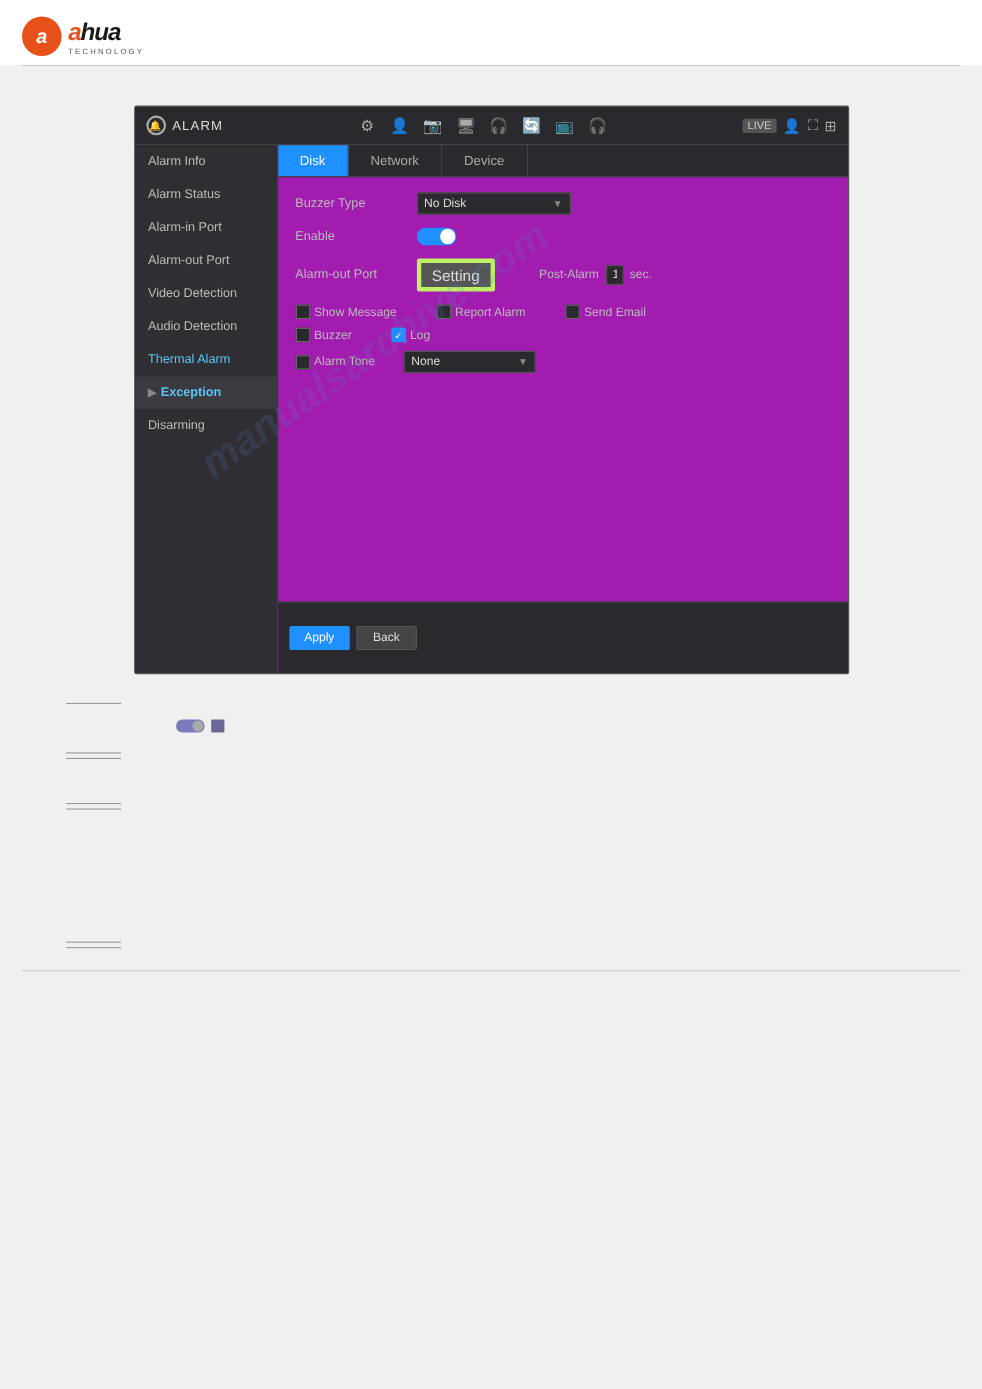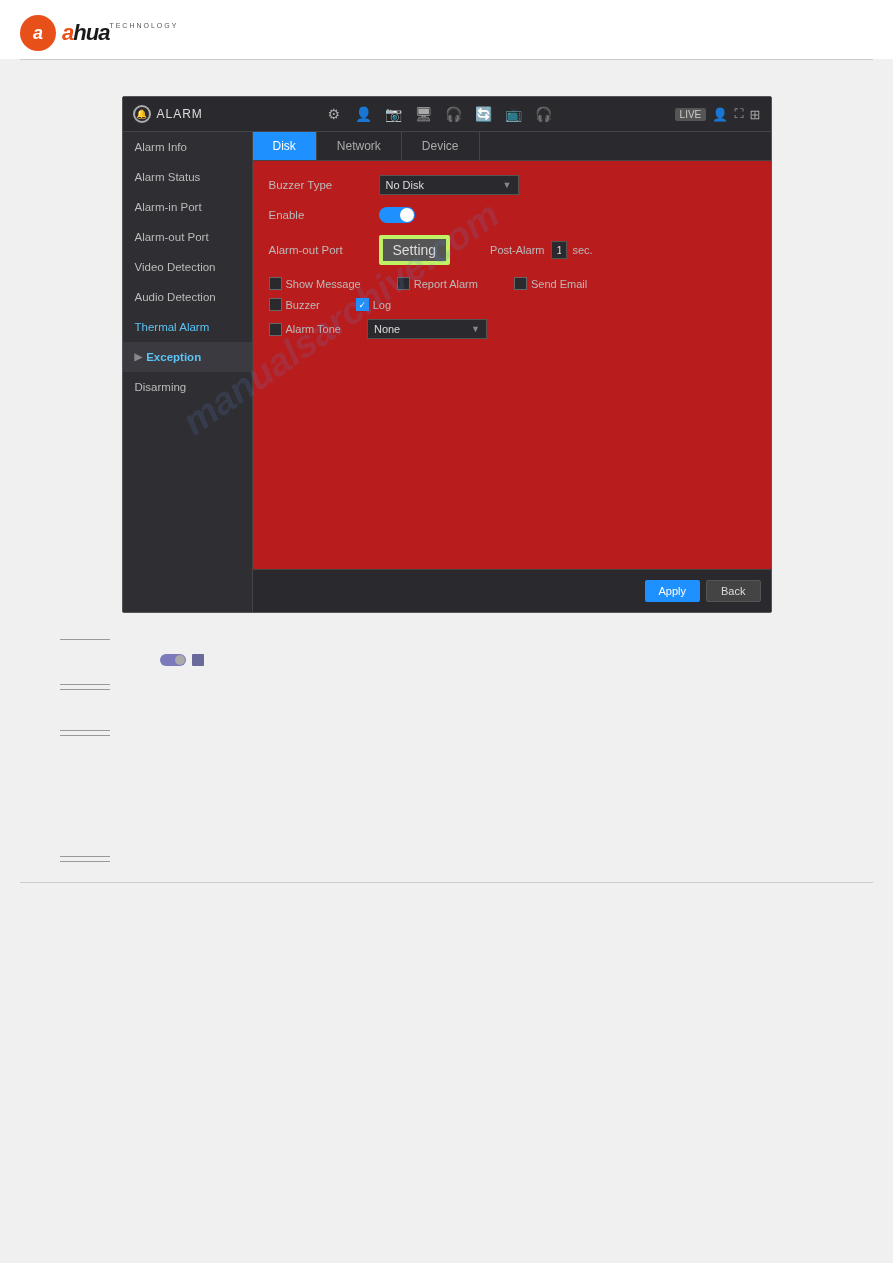--- a/index.html
+++ b/index.html
@@ -42,21 +42,21 @@
       align-items: center;
       justify-content: center;
       margin-right: 6px;
       color: white;
       font-size: 18px;
       font-style: italic;
       font-weight: bold;
     }
     .logo-wrapper {
       display: flex;
-      flex-direction: row;
+      flex-direction: column;
     }
 
     .divider-line {
       height: 1px;
       background: #ccc;
       margin: 0 20px;
     }
 
     
     .ui-window {
@@ -164,21 +164,21 @@
       font-weight: bold;
     }
     .sidebar-arrow {
       font-size: 10px;
       color: #888;
     }
 
     
     .main-content {
       flex: 1;
-      background: #b91c1c;
+      background: #a21caf;
       display: flex;
       flex-direction: column;
     }
 
     
     .tab-bar {
       display: flex;
       background: #2a2a2e;
       border-bottom: 1px solid #444;
     }
@@ -324,22 +324,22 @@
     
     .alarm-tone-row {
       display: flex;
       align-items: center;
       gap: 10px;
     }
 
     
     .bottom-bar {
       display: flex;
-      justify-content: flex-end;
-      padding: 10px 10px;
+      justify-content: flex-start;
+      padding: 21px 10px;
       background: #2a2a2e;
       border-top: 1px solid #444;
       gap: 6px;
     }
     .btn-apply {
       background: #1e90ff;
       color: #fff;
       border: none;
       padding: 4px 14px;
       font-size: 11px;

